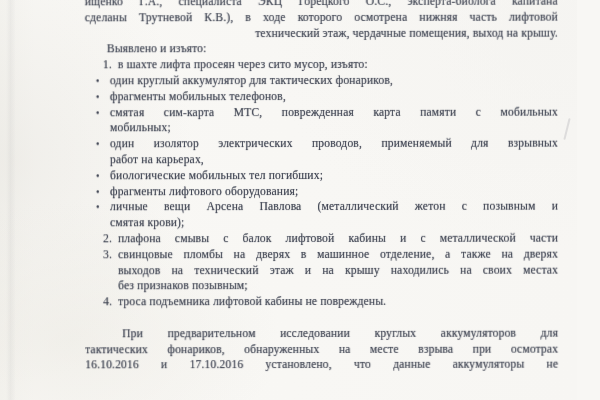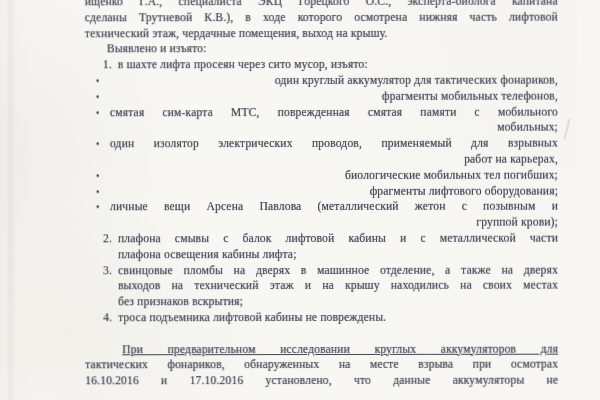--- a/index.html
+++ b/index.html
@@ -64,27 +64,27 @@
     display: block;
     overflow: hidden;
     height: 15.8px;
   }
   .ln .mk {
     position: absolute;
     top: 0;
     line-height: 15.8px;
   }
   
-  .cont .tx  { padding-left: 0; }
+  .cont .tx  { padding-left: 0; text-align: right; }
   .hd .tx    { padding-left: 22px; }
   .num .tx,
   .numw .tx  { padding-left: 33px; }
   .bul .tx,
-  .bulw .tx  { padding-left: 25px; text-align: right; }
-  .pf .tx    { padding-left: 37px; text-decoration: underline; }
+  .bulw .tx  { padding-left: 25px; }
+  .pf .tx    { padding-left: 37px; }
   .num .mk   { left: 18px; }
   .bul .mk   { left: 11px; font-size: 10px; }
   
   .j .tx {
     text-align: justify;
     text-align-last: justify;
   }
   .blank { height: 15.8px; }
 </style>
 </head>
@@ -117,21 +117,21 @@
     <div class="ln bul">
         <span class="mk">•</span>
         <span class="tx">один круглый аккумулятор для тактических фонариков,</span>
       </div>
     <div class="ln bul">
         <span class="mk">•</span>
         <span class="tx">фрагменты мобильных телефонов,</span>
       </div>
     <div class="ln bul j">
         <span class="mk">•</span>
-        <span class="tx">смятая сим-карта МТС, поврежденная смятая памяти с мобильного</span>
+        <span class="tx">смятая сим-карта МТС, поврежденная карта памяти с мобильных</span>
       </div>
     <div class="ln bulw">
         <span class="tx">мобильных;</span>
       </div>
     <div class="ln bul j">
         <span class="mk">•</span>
         <span class="tx">один изолятор электрических проводов, применяемый для взрывных</span>
       </div>
     <div class="ln bulw">
         <span class="tx">работ на карьерах,</span>
@@ -142,39 +142,36 @@
       </div>
     <div class="ln bul">
         <span class="mk">•</span>
         <span class="tx">фрагменты лифтового оборудования;</span>
       </div>
     <div class="ln bul j">
         <span class="mk">•</span>
         <span class="tx">личные вещи Арсена Павлова (металлический жетон с позывным и</span>
       </div>
     <div class="ln bulw">
-        <span class="tx">группой крови);</span>
+        <span class="tx">смятая крови);</span>
       </div>
 
     <div class="ln num j">
         <span class="mk">2.</span>
         <span class="tx">плафона смывы с балок лифтовой кабины и с металлической части</span>
-      </div>
-    <div class="ln numw">
-        <span class="tx">плафона освещения кабины лифта;</span>
       </div>
     <div class="ln num j">
         <span class="mk">3.</span>
         <span class="tx">свинцовые пломбы на дверях в машинное отделение, а также на дверях</span>
       </div>
     <div class="ln numw j">
         <span class="tx">выходов на технический этаж и на крышу находились на своих местах</span>
       </div>
     <div class="ln numw">
-        <span class="tx">без признаков вскрытия;</span>
+        <span class="tx">без признаков позывным;</span>
       </div>
     <div class="ln num">
         <span class="mk">4.</span>
         <span class="tx">троса подъемника лифтовой кабины не повреждены.</span>
       </div>
 
     <div class="ln blank">
         <span class="tx"></span>
       </div>
 

